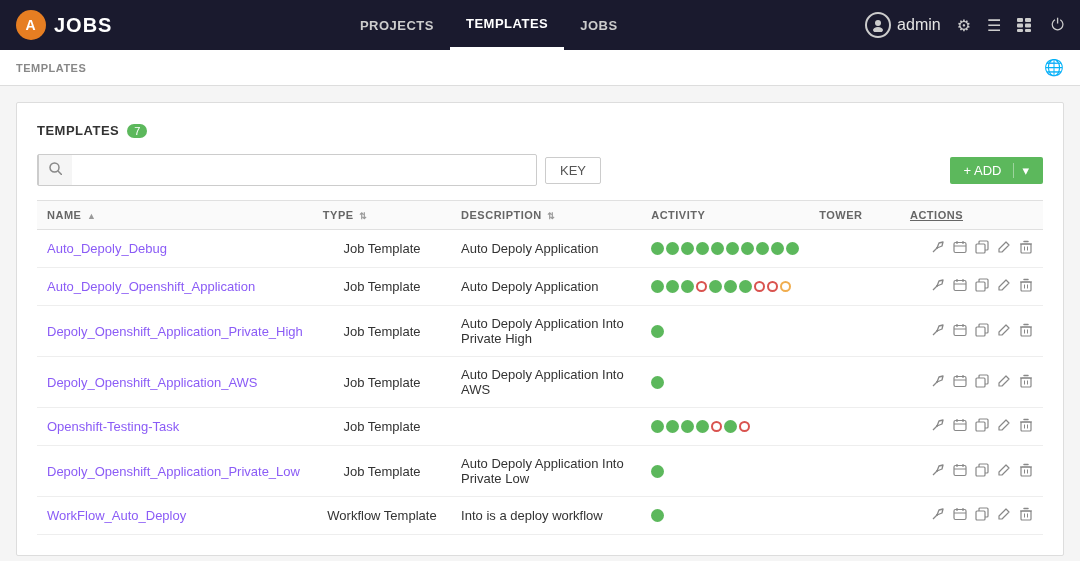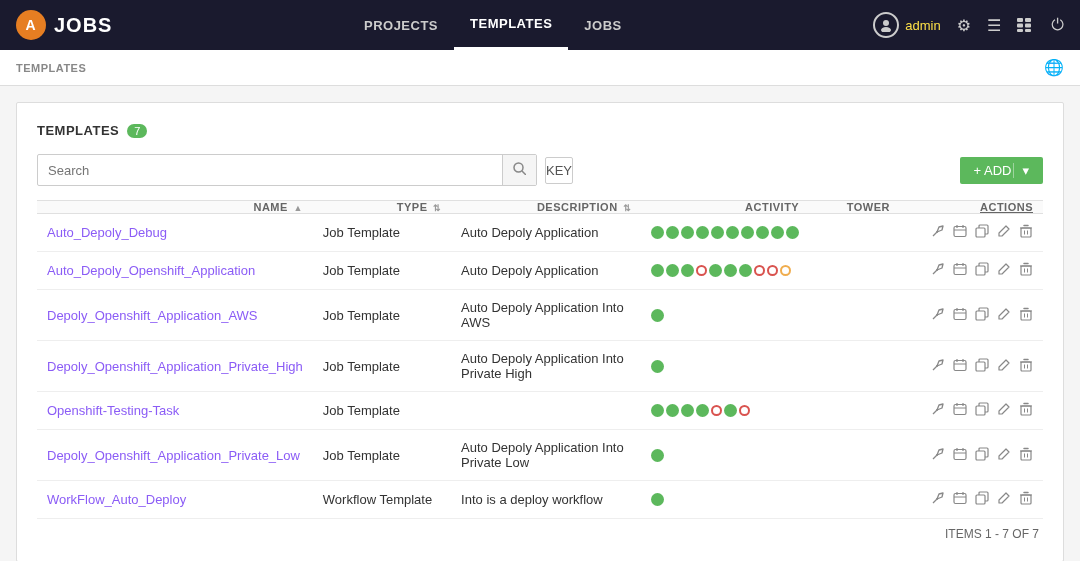--- a/index.html
+++ b/index.html
@@ -158,68 +158,68 @@
       border-left: 1px solid #ccc;
       padding: 0 10px;
       height: 100%;
       cursor: pointer;
       color: #555;
     }
     .key-btn {
       background: white;
       border: 1px solid #ccc;
       border-radius: 2px;
-      padding: 5px 0;
+      padding: 5px 14px;
       font-size: 13px;
       cursor: pointer;
       color: #555;
     }
     .add-btn {
       margin-left: auto;
       background: #5cb85c;
       color: white;
       border: none;
       border-radius: 2px;
       padding: 6px 14px;
       font-size: 13px;
       cursor: pointer;
       display: flex;
       align-items: center;
-      gap: 2px;
+      gap: 12px;
     }
     .add-caret {
       border-left: 1px solid rgba(255,255,255,0.4);
       padding-left: 8px;
     }
 
     
     .templates-table {
       width: 100%;
       border-collapse: collapse;
     }
     .templates-table th {
-      text-align: right;
+      text-align: left;
       font-size: 11px;
       font-weight: 700;
       color: #666;
       border-top: 1px solid #e0e0e0;
       border-bottom: 1px solid #e0e0e0;
-      padding: 0 10px;
+      padding: 8px 10px;
       letter-spacing: 0.5px;
       background: #fafafa;
     }
     .templates-table td {
       padding: 10px 10px;
       border-bottom: 1px solid #eee;
       font-size: 13px;
       vertical-align: middle;
     }
 
     .col-name { width: 200px; }
-    .col-type { width: 160px; }
+    .col-type { width: 160px; text-align: center; }
     .col-desc { width: 220px; }
     .col-activity { width: 160px; }
     .col-labels { width: 100px; }
     .col-actions { width: 150px; text-align: right; text-decoration: underline; }
 
     .sort-arrows { color: #999; font-size: 9px; margin-left: 2px; }
 
     .template-link {
       color: #8b5cf6;
       text-decoration: none;
@@ -271,21 +271,21 @@
     <a class="nav-link">JOBS</a>
   </div>
   <div class="nav-right">
     <div class="nav-user">
       <div class="nav-user-circle">
         <svg width="14" height="14" viewBox="0 0 14 14" fill="none" xmlns="http://www.w3.org/2000/svg">
           <circle cx="7" cy="5" r="3" fill="#ccc"></circle>
           <ellipse cx="7" cy="12" rx="5" ry="3" fill="#ccc"></ellipse>
         </svg>
       </div>
-      <span style="color:#fde047;font-size:13px;">admin</span>
+      <span style="color:#e5e5e5;font-size:16px;">admin</span>
     </div>
     <div class="nav-right-item">⚙</div>
     <div class="nav-right-item">☰</div>
     <div class="nav-right-item">
       <svg width="18" height="14" viewBox="0 0 18 14" fill="none" xmlns="http://www.w3.org/2000/svg">
         <rect x="0" y="0" width="6" height="4" fill="#ccc" rx="1"></rect>
         <rect x="8" y="0" width="6" height="4" fill="#ccc" rx="1"></rect>
         <rect x="0" y="5.5" width="6" height="4" fill="#ccc" rx="1"></rect>
         <rect x="8" y="5.5" width="6" height="4" fill="#ccc" rx="1"></rect>
         <rect x="0" y="11" width="6" height="3" fill="#ccc" rx="1"></rect>
@@ -304,21 +304,20 @@
 <div class="page-content">
   <div class="card">
 
     <div class="card-header">
       <span class="card-title">TEMPLATES</span>
       <span class="badge">7</span>
     </div>
 
     <div class="search-row">
       <div class="search-input-wrap">
-        <input class="search-input" type="text" placeholder="Search" style="">
         <button class="search-btn">
           <svg width="13" height="13" viewBox="0 0 13 13" fill="none" xmlns="http://www.w3.org/2000/svg">
             <circle cx="5.5" cy="5.5" r="4.5" stroke="#888" stroke-width="1.5"></circle>
             <line x1="9" y1="9" x2="13" y2="13" stroke="#888" stroke-width="1.5"></line>
           </svg>
         </button>
       </div>
       <button class="key-btn">KEY</button>
       <button class="add-btn">
         <span>+ ADD</span>
@@ -454,23 +453,23 @@
           <line x1="1" y1="4" x2="13" y2="4" stroke="#888" stroke-width="1.2"></line>
           <line x1="5" y1="1.5" x2="9" y2="1.5" stroke="#888" stroke-width="1.5" stroke-linecap="round"></line>
           <line x1="5.5" y1="6.5" x2="5.5" y2="10.5" stroke="#888" stroke-width="1"></line>
           <line x1="8.5" y1="6.5" x2="8.5" y2="10.5" stroke="#888" stroke-width="1"></line>
         </svg>
       </span>
     </div>
   </td>
           </tr>
           <tr>
-            <td class="col-name"><a class="template-link">Depoly_Openshift_Application_AWS</a></td>
+            <td class="col-name"><a class="template-link">Depoly_Openshift_Application_Private_High</a></td>
             <td class="col-type">Job Template</td>
-            <td class="col-desc">Auto Depoly Application Into AWS</td>
+            <td class="col-desc">Auto Depoly Application Into Private High</td>
             <td class="col-activity">
               <div class="activity-dots">
                 <span style="width: 13px; height: 13px; border-radius: 50%; background: rgb(92, 184, 92); display: inline-block;"></span>
               </div>
             </td>
             <td class="col-labels"></td>
             <td class="col-actions">
     <div class="action-icons">
       <span class="action-icon" title="Launch">
         <svg width="14" height="14" viewBox="0 0 14 14" fill="none" xmlns="http://www.w3.org/2000/svg">
@@ -503,23 +502,23 @@
           <line x1="1" y1="4" x2="13" y2="4" stroke="#888" stroke-width="1.2"></line>
           <line x1="5" y1="1.5" x2="9" y2="1.5" stroke="#888" stroke-width="1.5" stroke-linecap="round"></line>
           <line x1="5.5" y1="6.5" x2="5.5" y2="10.5" stroke="#888" stroke-width="1"></line>
           <line x1="8.5" y1="6.5" x2="8.5" y2="10.5" stroke="#888" stroke-width="1"></line>
         </svg>
       </span>
     </div>
   </td>
           </tr>
           <tr>
-            <td class="col-name"><a class="template-link">Depoly_Openshift_Application_Private_High</a></td>
+            <td class="col-name"><a class="template-link">Depoly_Openshift_Application_AWS</a></td>
             <td class="col-type">Job Template</td>
-            <td class="col-desc">Auto Depoly Application Into Private High</td>
+            <td class="col-desc">Auto Depoly Application Into AWS</td>
             <td class="col-activity">
               <div class="activity-dots">
                 <span style="width: 13px; height: 13px; border-radius: 50%; background: rgb(92, 184, 92); display: inline-block;"></span>
               </div>
             </td>
             <td class="col-labels"></td>
             <td class="col-actions">
     <div class="action-icons">
       <span class="action-icon" title="Launch">
         <svg width="14" height="14" viewBox="0 0 14 14" fill="none" xmlns="http://www.w3.org/2000/svg">
@@ -707,17 +706,14 @@
           <line x1="5.5" y1="6.5" x2="5.5" y2="10.5" stroke="#888" stroke-width="1"></line>
           <line x1="8.5" y1="6.5" x2="8.5" y2="10.5" stroke="#888" stroke-width="1"></line>
         </svg>
       </span>
     </div>
   </td>
           </tr>
         </tbody>
     </table>
 
-    <div class="table-footer">
-      <span>ITEMS 1 - 7 OF 7</span>
-    </div>
   </div>
 </div>
 
 </body></html>

